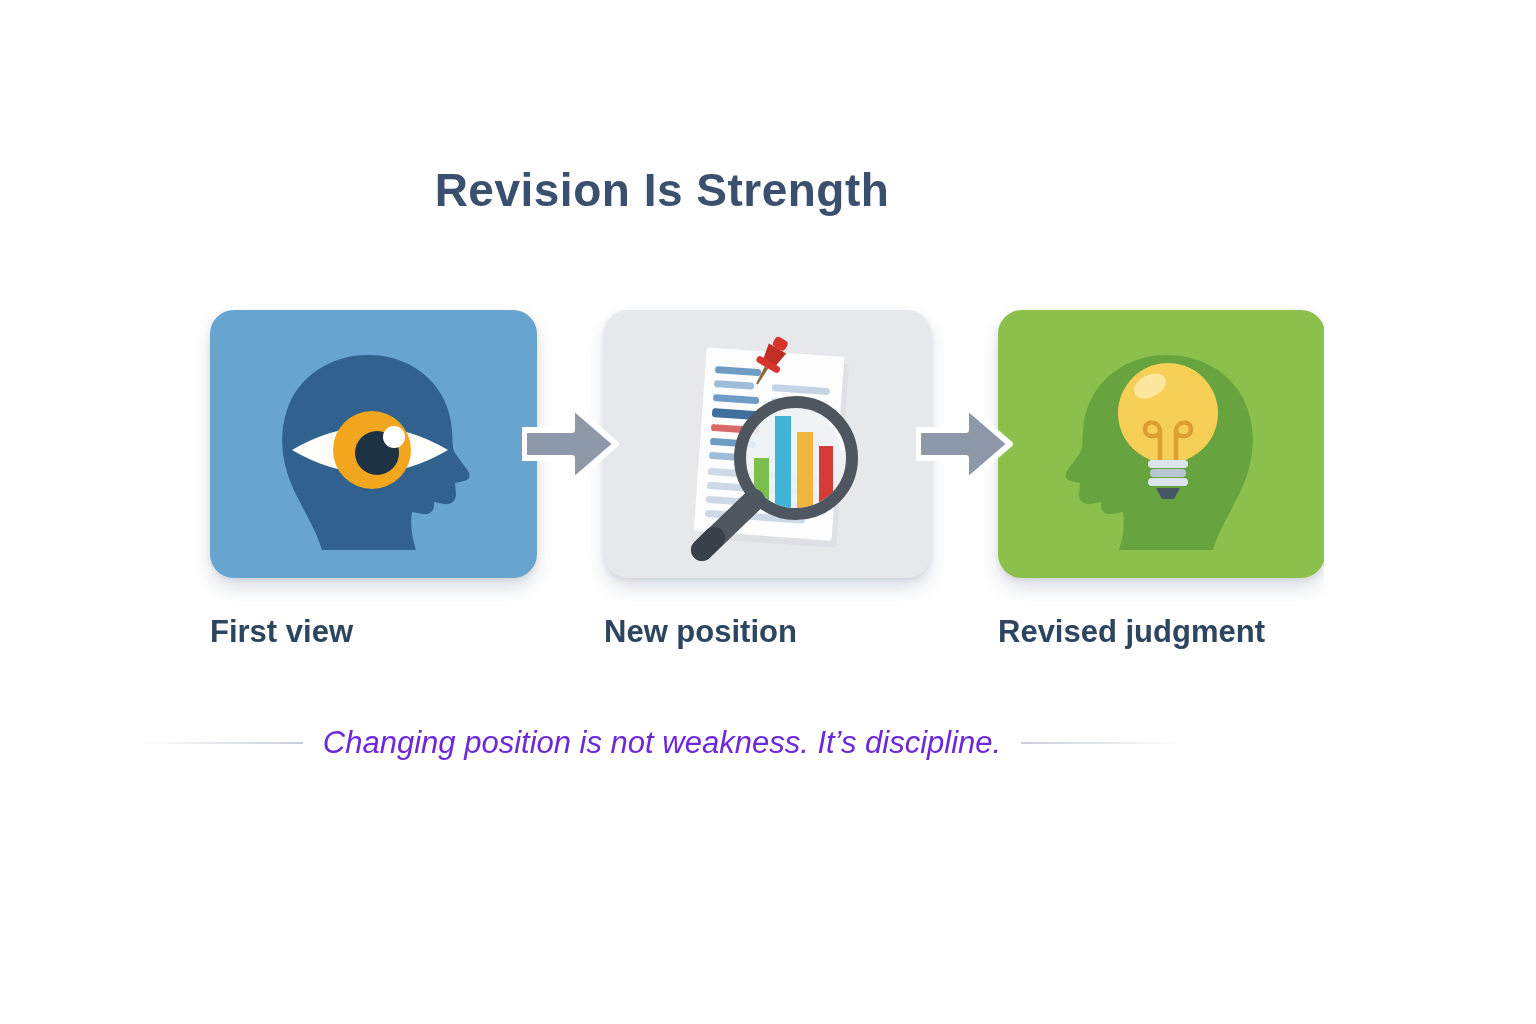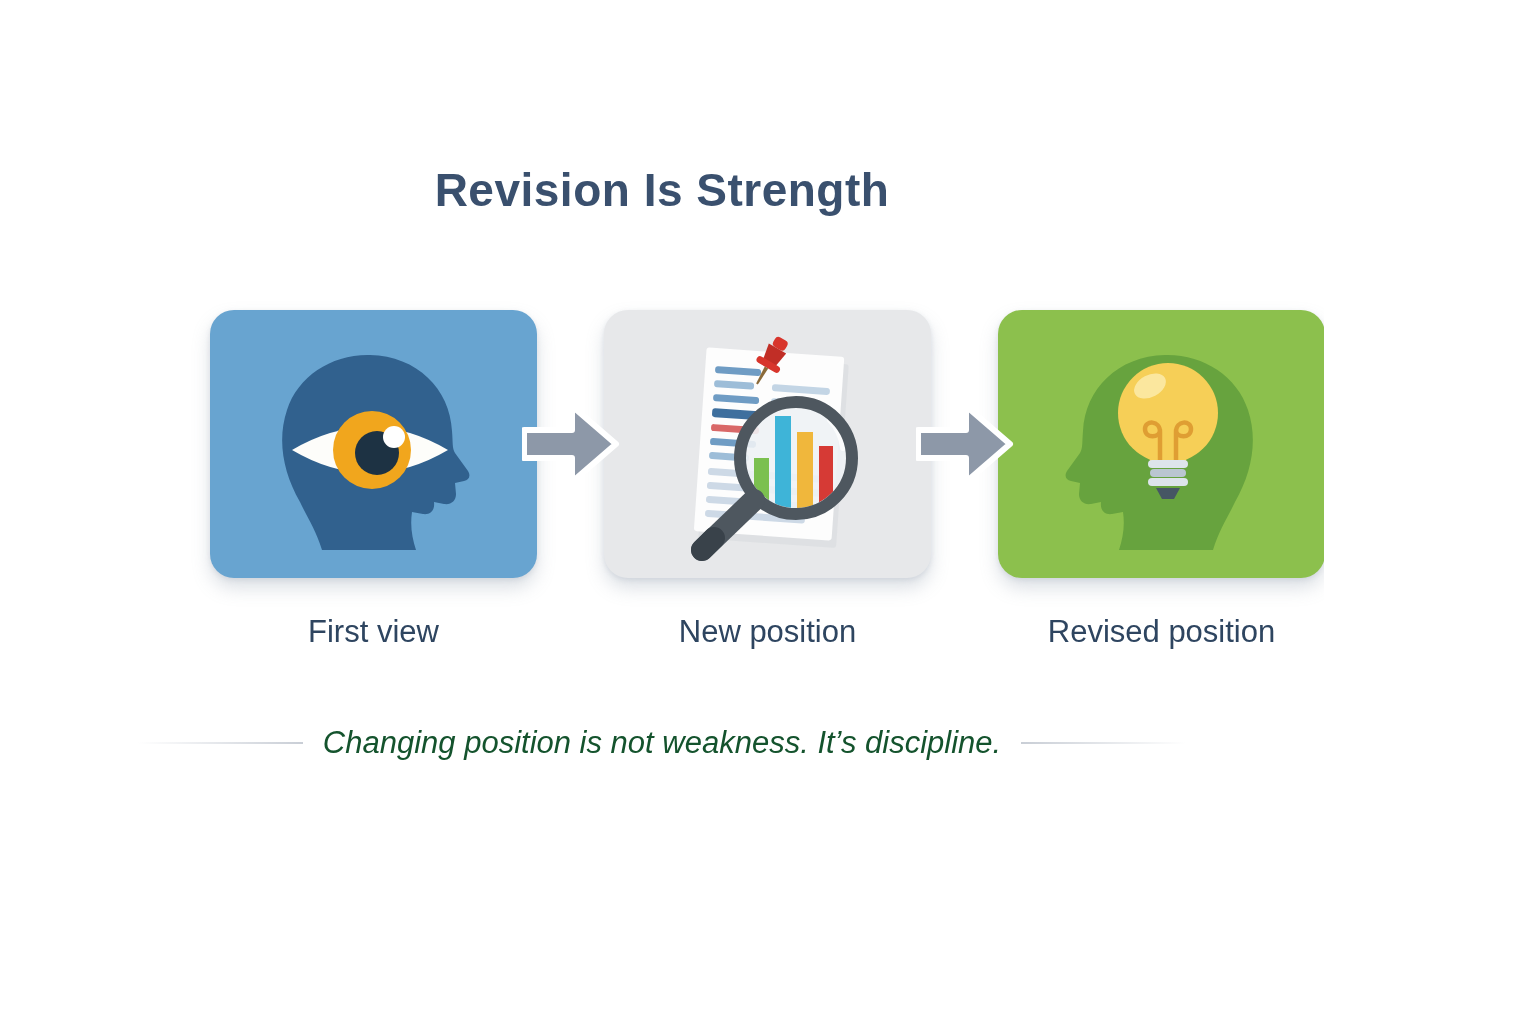--- a/index.html
+++ b/index.html
@@ -38,34 +38,34 @@
     display:flex; align-items:center; justify-content:center;
     position:relative; z-index:3;
   }
   .arrow-cell svg { flex:none; width:98px; height:100px; }
   .labels {
     position:absolute; top:614px; left:210px; width:1115px;
     display:flex;
   }
   .label-cell {
     width:327px; flex:none;
-    text-align:center;
-    font-size:31px; font-weight:400; color:#2e4560;
+    text-align:left;
+    font-size:31px; font-weight:700; color:#2e4560;
   }
   .label-gap { width:67px; flex:none; }
   .quote-row {
     position:absolute; top:714px; left:0; right:0; height:58px;
     display:flex; align-items:center; justify-content:center;
     gap:20px;
   }
   .rule { width:165px; height:2px; flex:none; }
   .rule-left  { background:linear-gradient(to right, rgba(201,206,214,0), #c9ced6); }
   .rule-right { background:linear-gradient(to left,  rgba(201,206,214,0), #c9ced6); }
   .quote-text {
-    font-size:31px; font-style:italic; color:#14532d;
+    font-size:31px; font-style:italic; color:#6d28d9;
     white-space:nowrap;
   }
 </style>
 </head>
 <body>
 
 <div class="canvas">
 
   <div class="title">Revision Is Strength</div>
 
@@ -155,21 +155,21 @@
       </svg>
     </div>
 
   </div>
 
   <div class="labels">
     <div class="label-cell">First view</div>
     <div class="label-gap"></div>
     <div class="label-cell">New position</div>
     <div class="label-gap"></div>
-    <div class="label-cell">Revised position</div>
+    <div class="label-cell">Revised judgment</div>
   </div>
 
   <div class="quote-row">
     <span class="rule rule-left"></span>
     <span class="quote-text">Changing position is not weakness. It’s discipline.</span>
     <span class="rule rule-right"></span>
   </div>
 
 </div>
 

